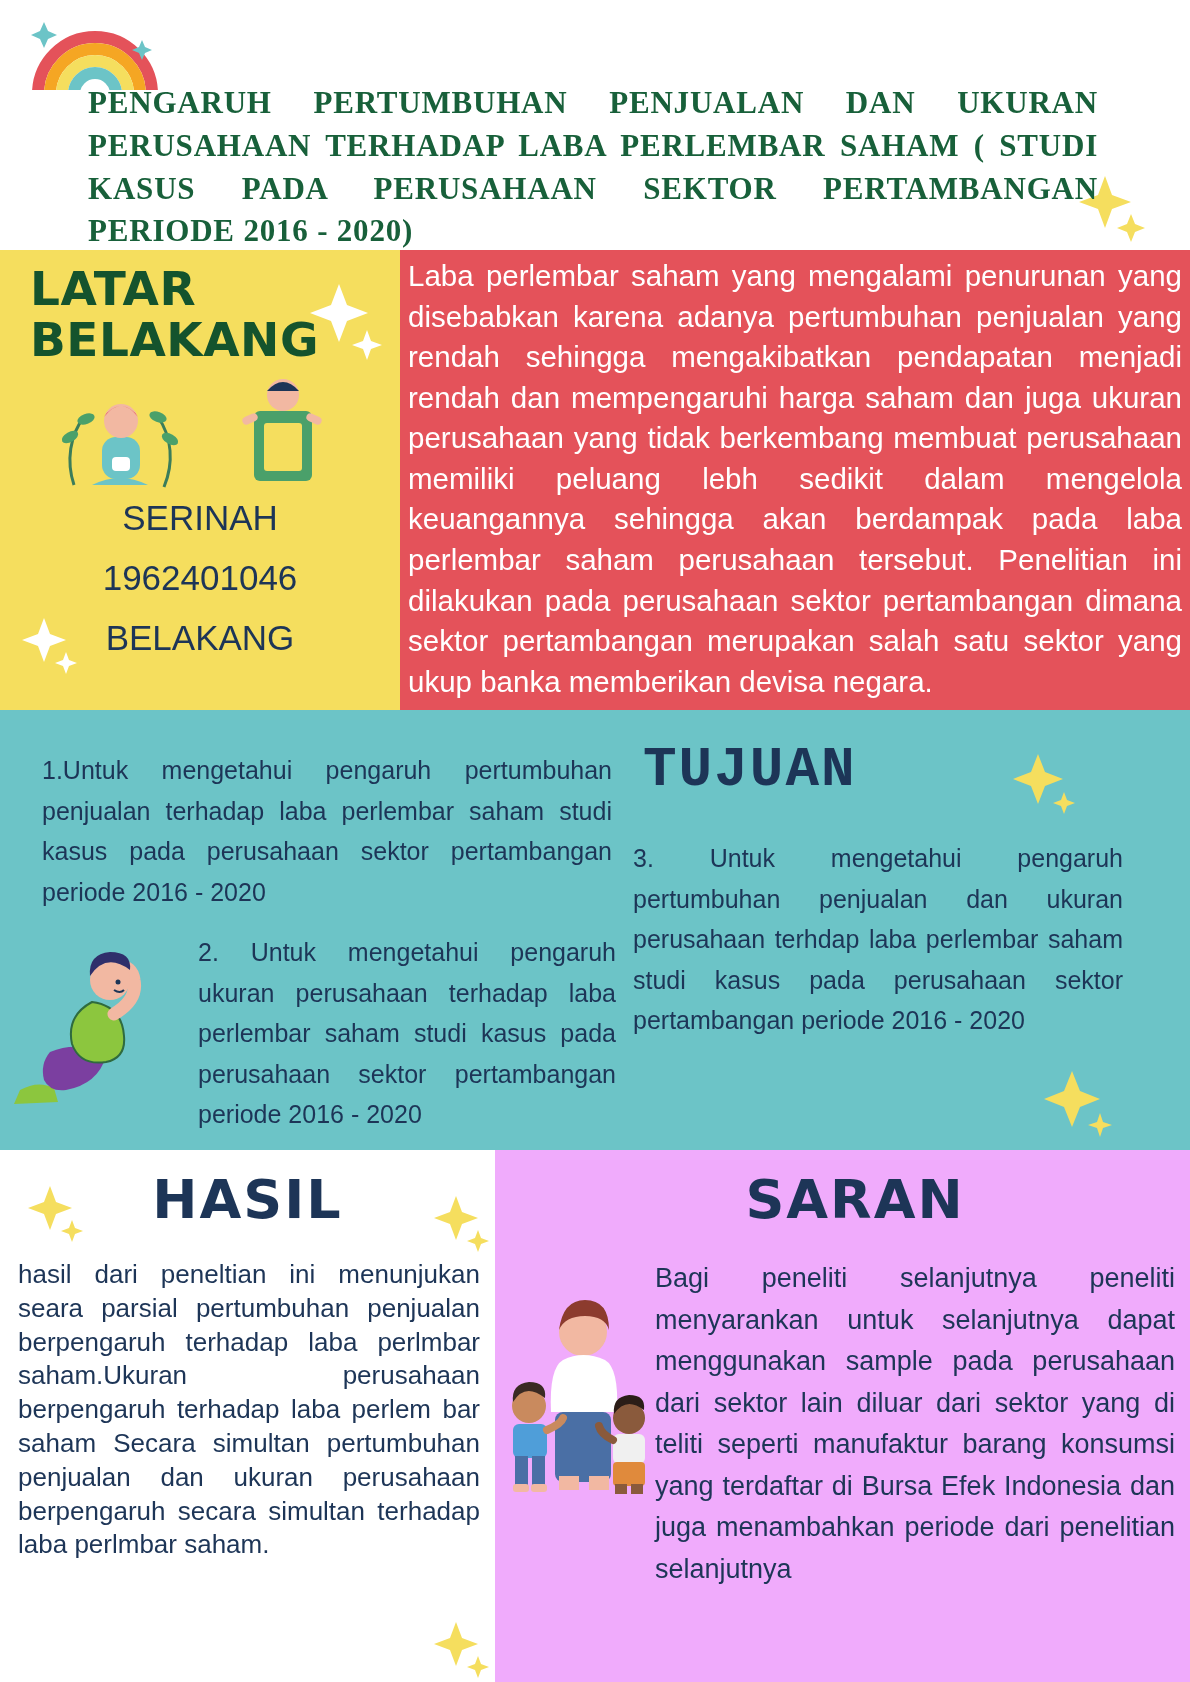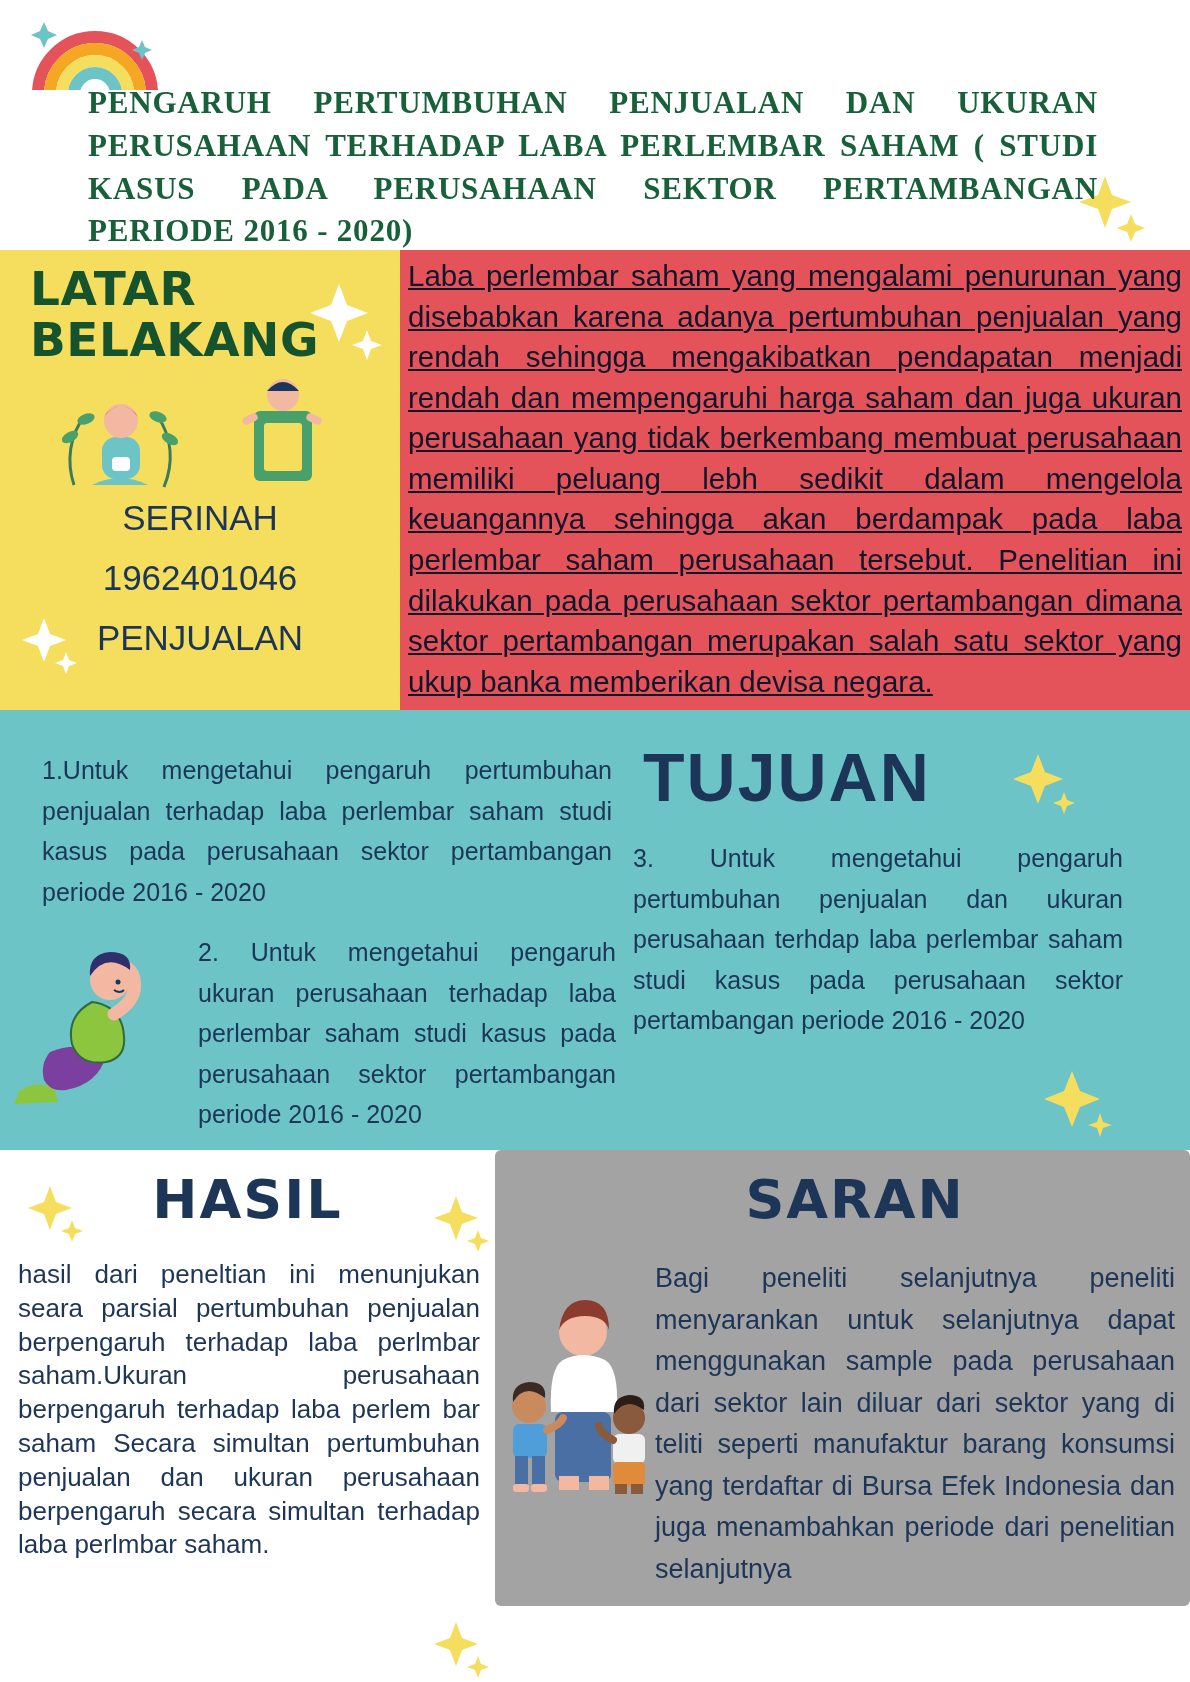--- a/index.html
+++ b/index.html
@@ -97,24 +97,23 @@
     position: absolute;
     left: 400px; top: 250px;
     width: 790px; height: 460px;
     background: #e4525a;
   }
   .redbox p {
     margin: 0;
     padding: 6px 8px 0 8px;
     font-size: 29.5px;
     line-height: 1.375;
-    color: #0f172a;
-    text-align: justify;
-    text-align-last: left;
-    text-decoration: underline;
+    color: #ffffff;
+    text-align: justify;
+    text-align-last: left;
   }
 
   
   .teal-left {
     position: absolute;
     left: 0; top: 710px;
     width: 625px; height: 440px;
     background: #6cc4c7;
   }
   .tj1 {
@@ -147,23 +146,23 @@
   .teal-right {
     position: absolute;
     left: 625px; top: 710px;
     width: 565px; height: 440px;
     background: #6cc4c7;
   }
   .tujuan-title {
     position: absolute;
     left: 18px; top: 28px;
     width: 400px;
-    font-family: Liberation Sans, sans-serif;
+    font-family: Liberation Mono, monospace;
     font-weight: bold;
-    font-size: 68px;
+    font-size: 56px;
     letter-spacing: 2px;
     color: #1d3557;
   }
   .tj3 {
     position: absolute;
     left: 8px; top: 128px;
     width: 490px;
     font-size: 25px;
     line-height: 1.62;
     color: #1d3557;
@@ -197,23 +196,22 @@
     line-height: 1.3;
     color: #1d3557;
     text-align: justify;
     text-align-last: left;
   }
 
   
   .saran {
     position: absolute;
     left: 495px; top: 1150px;
-    width: 695px; height: 456px;
-    background: #a3a3a3;
-    border-radius: 6px;
+    width: 695px; height: 532px;
+    background: #f0abfc;
   }
   .saran-title {
     position: absolute;
     left: 150px; top: 18px;
     width: 420px;
     text-align: center;
     font-family: "DejaVu Sans", sans-serif;
     font-weight: bold;
     font-size: 54px;
     letter-spacing: 2px;
@@ -317,21 +315,21 @@
     <svg class="sp" style="left:18px; top:362px;" width="60" height="70">
       <g fill="#ffffff">
         <path d="M26 6 l6 16 16 6 -16 6 -6 16 -6 -16 -16 -6 16 -6z"></path>
         <path d="M48 40 l3 8 8 3 -8 3 -3 8 -3 -8 -8 -3 8 -3z"></path>
       </g>
     </svg>
 
     <div class="latar-meta">
       <div>SERINAH</div>
       <div>1962401046</div>
-      <div>PENJUALAN</div>
+      <div>BELAKANG</div>
     </div>
   </div>
 
   <div class="redbox">
     <p>Laba perlembar saham yang mengalami penurunan yang disebabkan karena adanya pertumbuhan penjualan yang rendah  sehingga mengakibatkan pendapatan menjadi rendah dan mempengaruhi harga saham dan juga ukuran perusahaan yang tidak berkembang membuat perusahaan memiliki peluang lebh sedikit dalam mengelola keuangannya sehingga akan berdampak pada laba perlembar saham perusahaan tersebut. Penelitian ini dilakukan pada perusahaan sektor pertambangan dimana sektor pertambangan merupakan salah satu sektor yang ukup banka memberikan devisa negara.</p>
   </div>
 
   <div class="teal-left">
     <div class="tj1">1.Untuk mengetahui pengaruh pertumbuhan penjualan terhadap laba perlembar saham studi kasus pada perusahaan sektor pertambangan periode 2016 - 2020</div>
 

